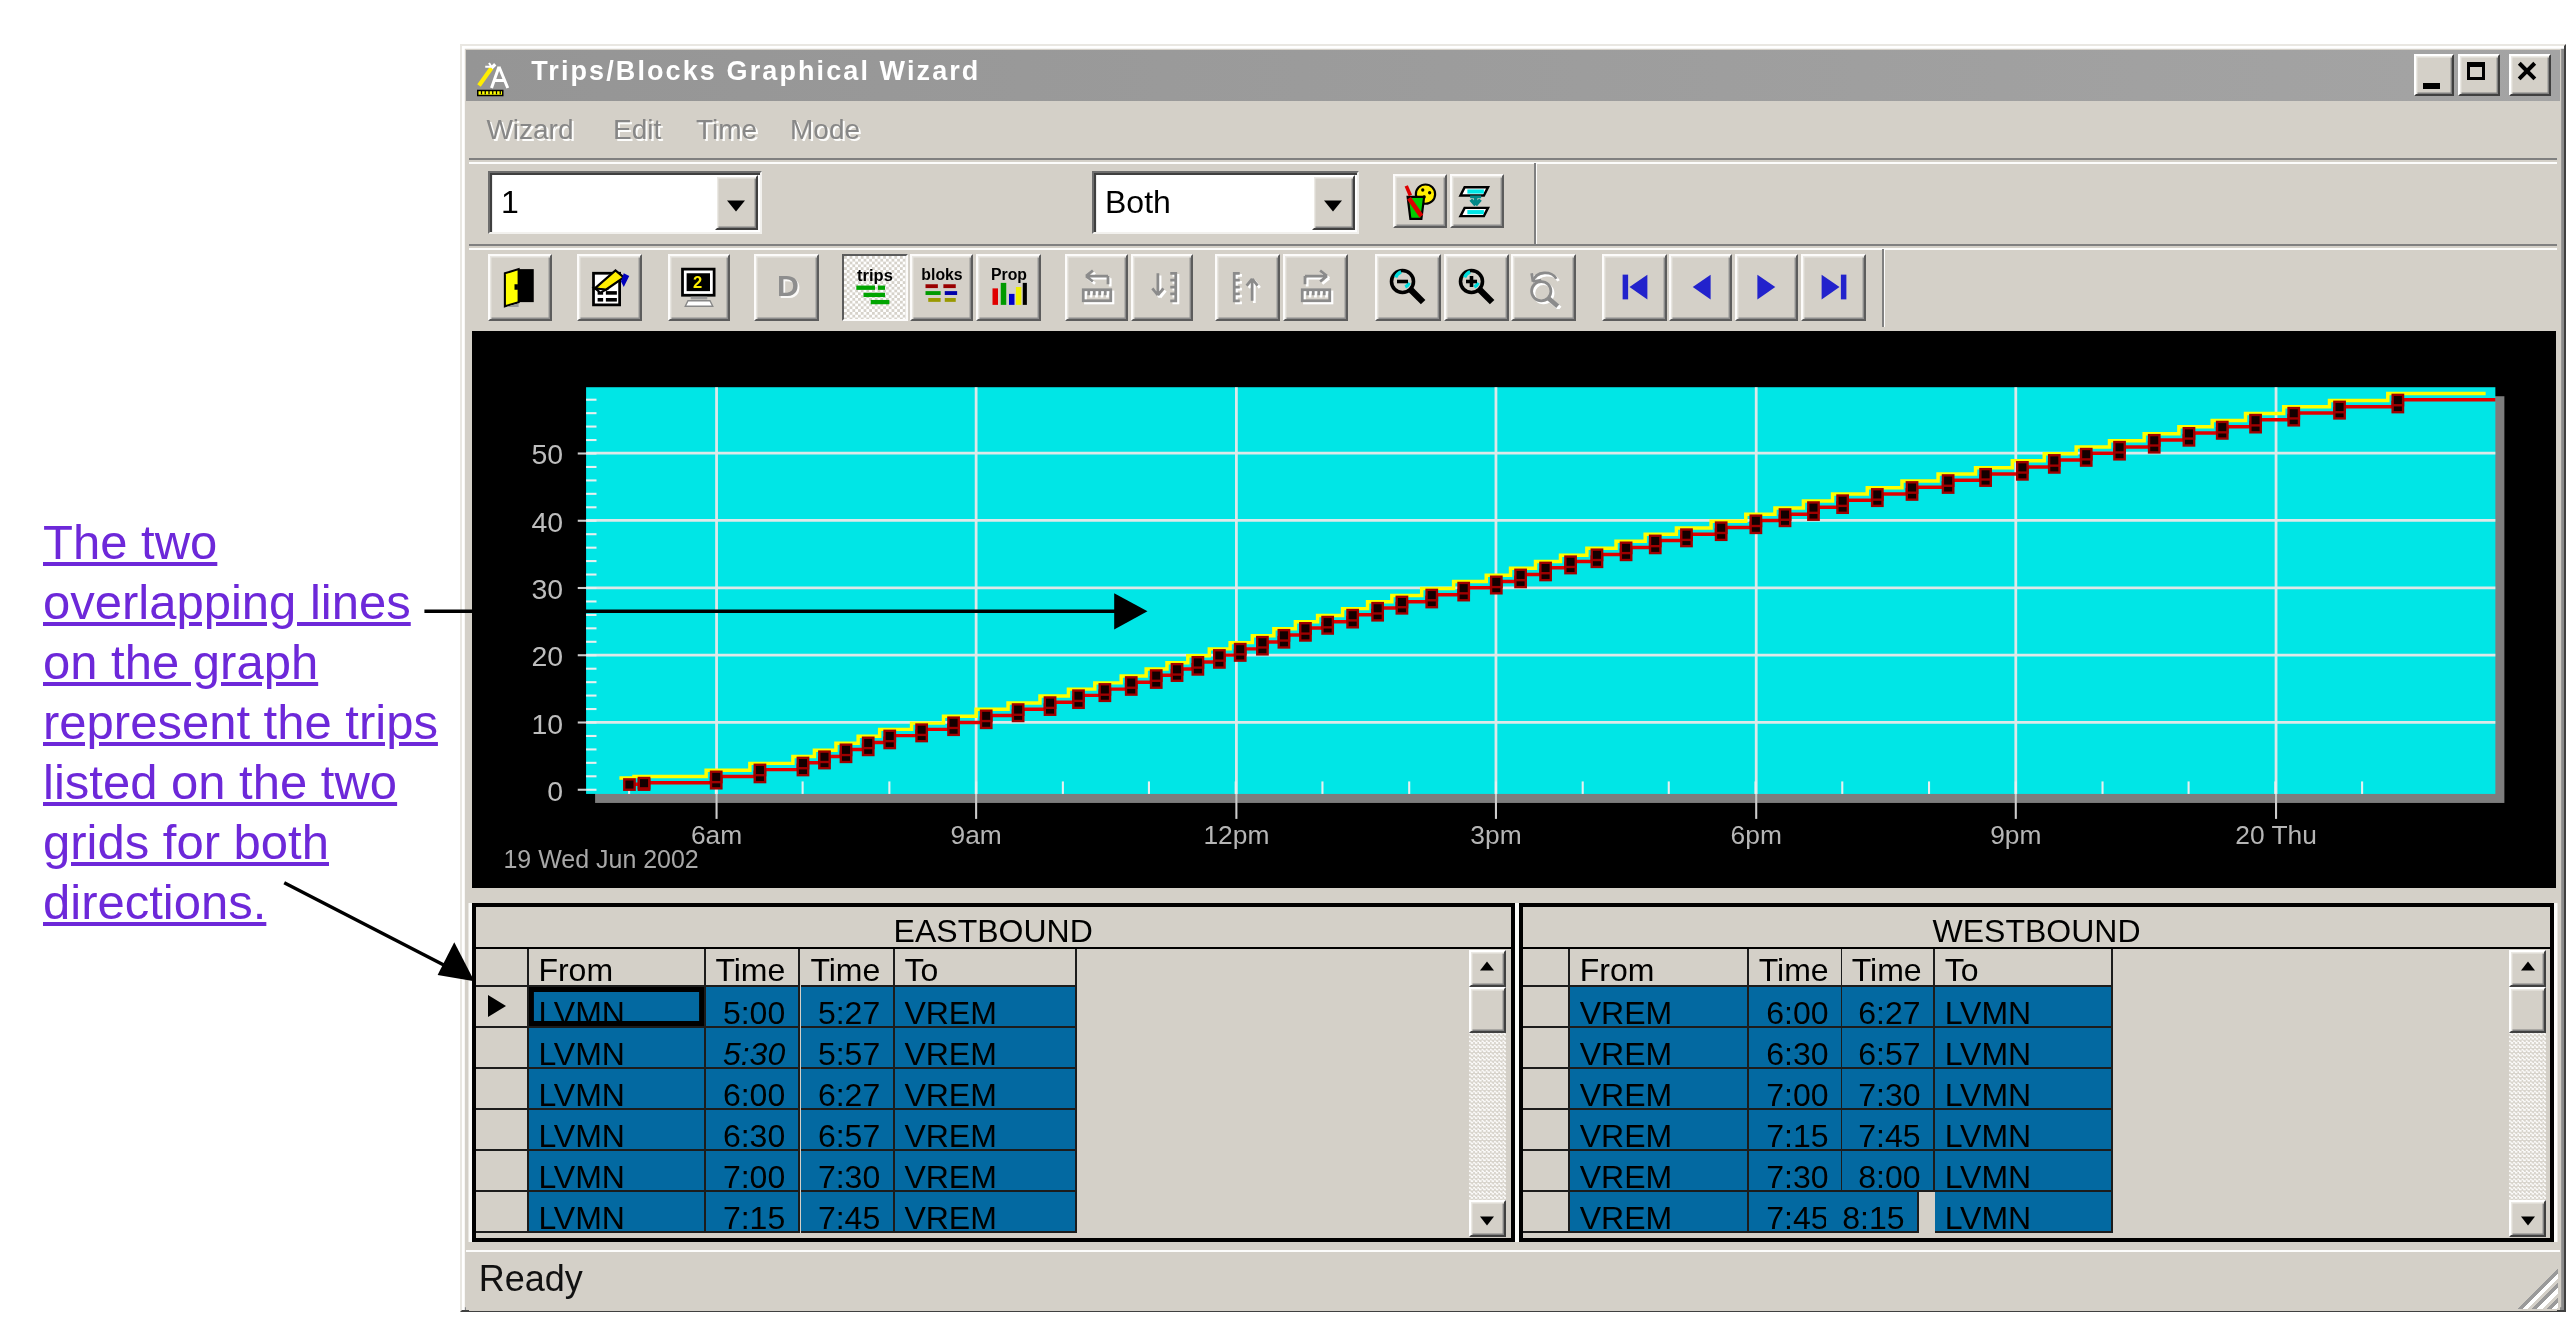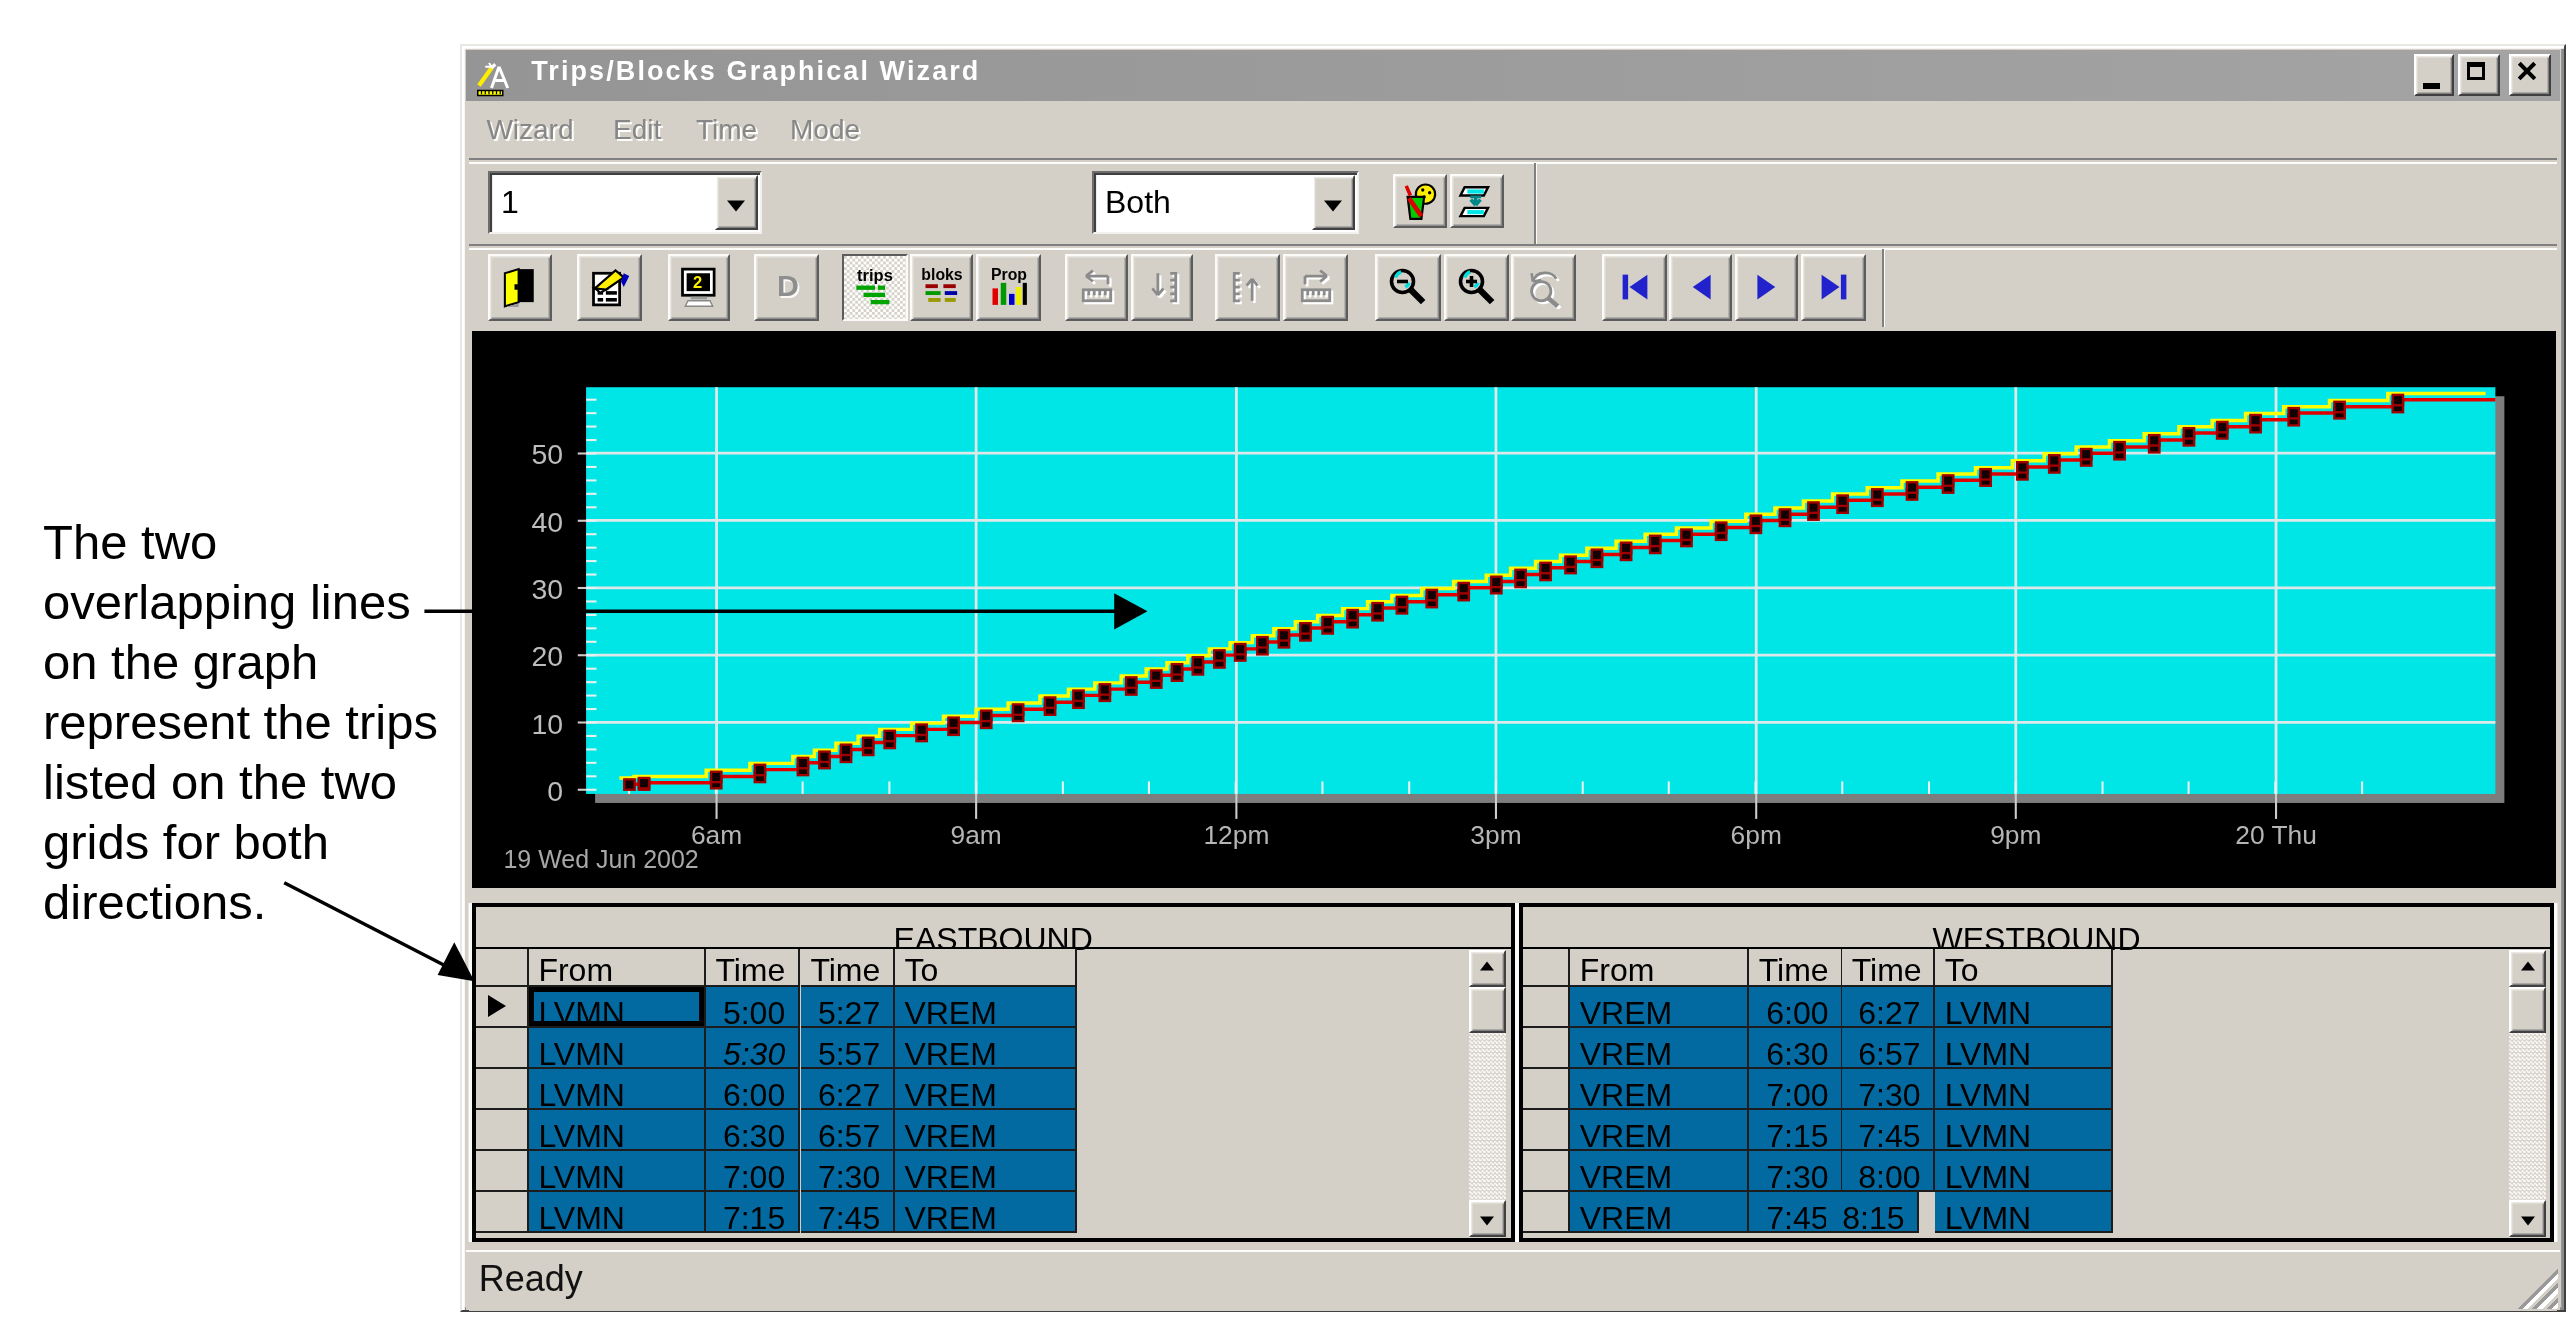--- a/index.html
+++ b/index.html
@@ -1,15 +1,15 @@
 <!DOCTYPE html>
 <html style="font-size:11px"><head><meta charset="utf-8"><style>
 *{margin:0;padding:0;box-sizing:border-box;}
 html,body{width:2576px;height:1324px;background:#fff;font-family:"Liberation Sans",sans-serif;overflow:hidden;}
-#ann{position:absolute;left:43px;top:512px;font-size:49px;line-height:60px;color:#000000;}
+#ann{position:absolute;left:43px;top:512px;font-size:49px;line-height:60px;color:#6d28d9;text-decoration:underline;}
 #win{position:absolute;left:460px;top:44px;width:2106px;height:1268px;background:#d4d0c8;
  border:2.8px solid;border-color:#e9e7e2 #404040 #404040 #e9e7e2;
  box-shadow:inset 2.8px 2.8px 0 #fff,inset -2.8px -2.8px 0 #8a8a8a;}
 #title{position:absolute;left:4.2px;top:4.2px;right:4.2px;height:51px;background:linear-gradient(90deg,#959595,#a4a4a4);}
 #title .ttxt{position:absolute;left:65px;top:5.6px;font-size:27px;font-weight:bold;color:#fff;letter-spacing:2.1px;}
 #title .appico{position:absolute;left:8.3px;top:7.6px;}
 .wbtn{position:absolute;top:4.2px;width:40px;height:42px;background:#d4d0c8;border:2.8px solid;border-color:#fff #404040 #404040 #fff;box-shadow:inset 1.4px 1.4px 0 #ebe9e4,inset -1.4px -1.4px 0 #808080;}
 #menubar{position:absolute;left:7px;top:58px;right:7px;height:97px;font-size:28px;color:#878787;}
 #menubar span{position:absolute;top:9.7px;text-shadow:2.1px 2.1px 0 #fdfdfc;}
 #mb-sep{position:absolute;left:7px;right:7px;top:112px;height:5.6px;border-top:2.8px solid #808080;border-bottom:2.8px solid #fcfcfb;}
@@ -18,21 +18,21 @@
 #band2{position:absolute;left:7px;right:7px;top:203px;height:78px;}
 .combo{position:absolute;height:63px;background:#fff;border:2.8px solid;border-color:#6d6d6d #f2f1ee #f2f1ee #6d6d6d;box-shadow:inset 2.1px 2.1px 0 #3f3f3f;}
 .cbtext{position:absolute;left:11px;top:11px;font-size:32px;color:#000;}
 .cbbtn{position:absolute;right:2.1px;top:2.1px;bottom:2.1px;width:43px;background:#d4d0c8;border:2.1px solid;border-color:#fff #404040 #404040 #fff;box-shadow:inset 1.4px 1.4px 0 #ebe9e4,inset -1.4px -1.4px 0 #808080;}
 .tri-down{position:absolute;left:50%;top:58%;transform:translate(-50%,-50%);width:0;height:0;border:9.7px solid transparent;border-top:11px solid #000;border-bottom:none;}
 .tri-up{position:absolute;left:50%;top:42%;transform:translate(-50%,-50%);width:0;height:0;border:9.7px solid transparent;border-bottom:11px solid #000;border-top:none;}
 .tbtn{position:absolute;background:#d4d0c8;border:2.8px solid;border-color:#fcfbfa #5c5c5c #5c5c5c #fcfbfa;box-shadow:inset 1.4px 1.4px 0 #e8e6e1,inset -1.4px -1.4px 0 #8c8c8c;display:flex;align-items:center;justify-content:center;}
 .tbtn.pressed{border-color:#5c5c5c #fcfbfa #fcfbfa #5c5c5c;box-shadow:none;background:conic-gradient(#fff 90deg,#d6d2ca 0 180deg,#fff 0 270deg,#d6d2ca 0) 0 0/5.6px 5.6px;}
 #chartwrap{position:absolute;left:9.7px;top:285px;width:2084px;height:558px;background:#000;}
 .grid{position:absolute;background:#d4d0c8;border:4.9px solid #000;box-shadow:-3.5px 0 0 #fbfbf9,3.5px 0 0 #fbfbf9;}
-.glabel{position:absolute;left:0;right:0;top:0;height:42px;border-bottom:2.8px solid #000;text-align:center;font-size:32px;padding-top:14px;}
+.glabel{position:absolute;left:0;right:0;top:0;height:42px;border-bottom:2.8px solid #000;text-align:center;font-size:32px;padding-top:6px;}
 .grow{position:absolute;left:0;right:0;}
 .gc{position:absolute;top:0;bottom:0;border-right:2.8px solid #1c1c1c;border-bottom:2.8px solid #1c1c1c;font-size:32px;padding:2.8px 0 0 9.7px;}
 .hc{background:#d4d0c8;}
 .mc{background:#d4d0c8;}
 .wc{background:#0369a1;padding-top:7.6px;}
 .tr{text-align:right;padding-right:12.5px;padding-left:0;}
 .selcell{box-shadow:inset 0 0 0 4.9px #000;}
 .selarrow{position:absolute;left:12.5px;top:8.3px;width:0;height:0;border:11.8px solid transparent;border-left:18px solid #000;border-right:none;}
 .vsb{position:absolute;background:conic-gradient(#fbfaf9 90deg,#d8d4cc 0 180deg,#fbfaf9 0 270deg,#d8d4cc 0) 0 0/4.2px 4.2px;}
 .sbbtn{position:absolute;left:0;width:37px;height:37px;background:#d4d0c8;border:2.8px solid;border-color:#fff #404040 #404040 #fff;box-shadow:inset 1.4px 1.4px 0 #ebe9e4,inset -1.4px -1.4px 0 #808080;}

